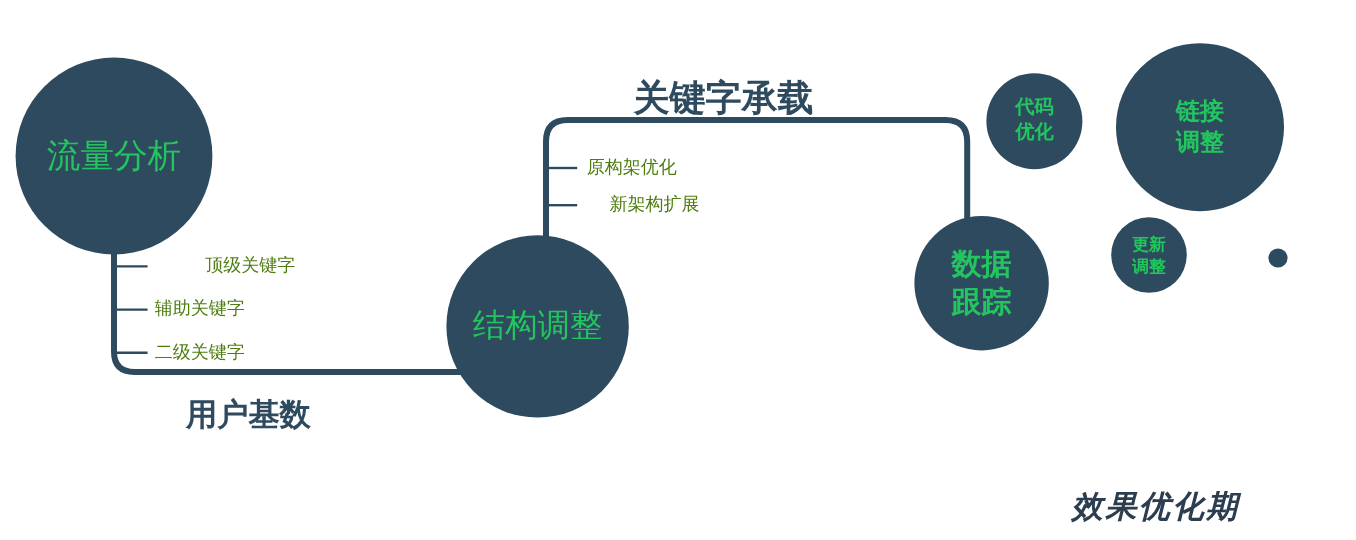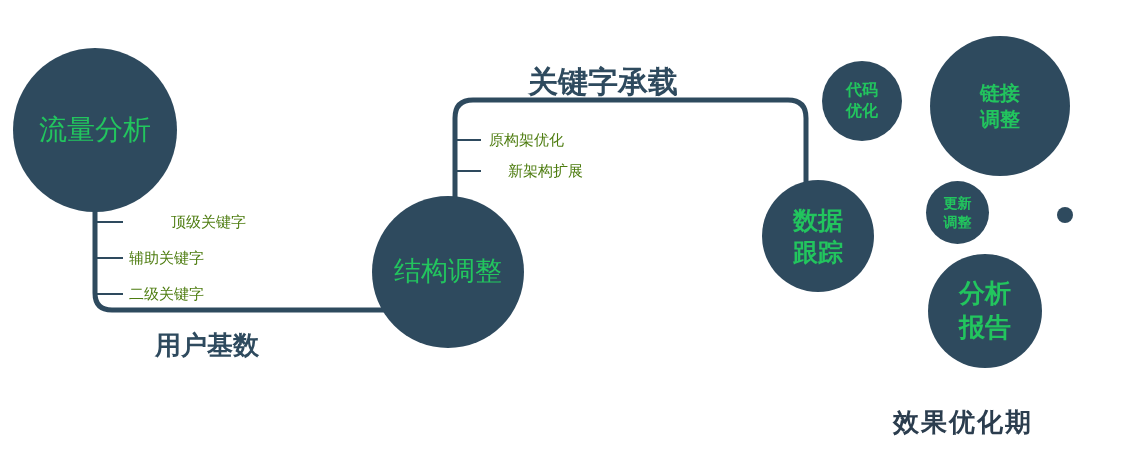--- a/index.html
+++ b/index.html
@@ -55,20 +55,21 @@
     color: #4d7c0f;
     font-size: 15px;
     line-height: 16px;
   }
   .footer-label {
     position: absolute;
     color: #2b3d4e;
     font-size: 26px;
     font-weight: 600;
     letter-spacing: 2px;
+    font-style: italic;
   }
   .dot {
     position: absolute;
     border-radius: 50%;
     background: var(--primary, #2e4a5e);
   }
 </style>
 </head>
 <body>
 
@@ -107,24 +108,20 @@
 调整</span>
   </div>
 
   <div class="node" style="left:926px; top:181px; width:63px; height:63px; font-size:14px; font-weight:700;">
     <span class="node-label">更新
 调整</span>
   </div>
 
   <div class="dot" style="left:1057px; top:207px; width:16px; height:16px;"></div>
 
-  <div class="node" style="left:928px; top:254px; width:114px; height:114px; font-size:26px; font-weight:600;">
-    <span class="node-label">分析
-报告</span>
-  </div>
 
   <div class="edge-label" style="left:155px; top:328px; font-size:26px;text-align:right;">用户基数</div>
 
   <div class="edge-label" style="left:528px; top:62px; font-size:30px; font-weight:600;">关键字承载</div>
 
   <div class="branch-label" style="left:129px; top:214px;margin-left:42px;">顶级关键字</div>
   <div class="branch-label" style="left:129px; top:250px;">辅助关键字</div>
   <div class="branch-label" style="left:129px; top:286px;">二级关键字</div>
 
   <div class="branch-label" style="left:489px; top:132px;">原构架优化</div>

